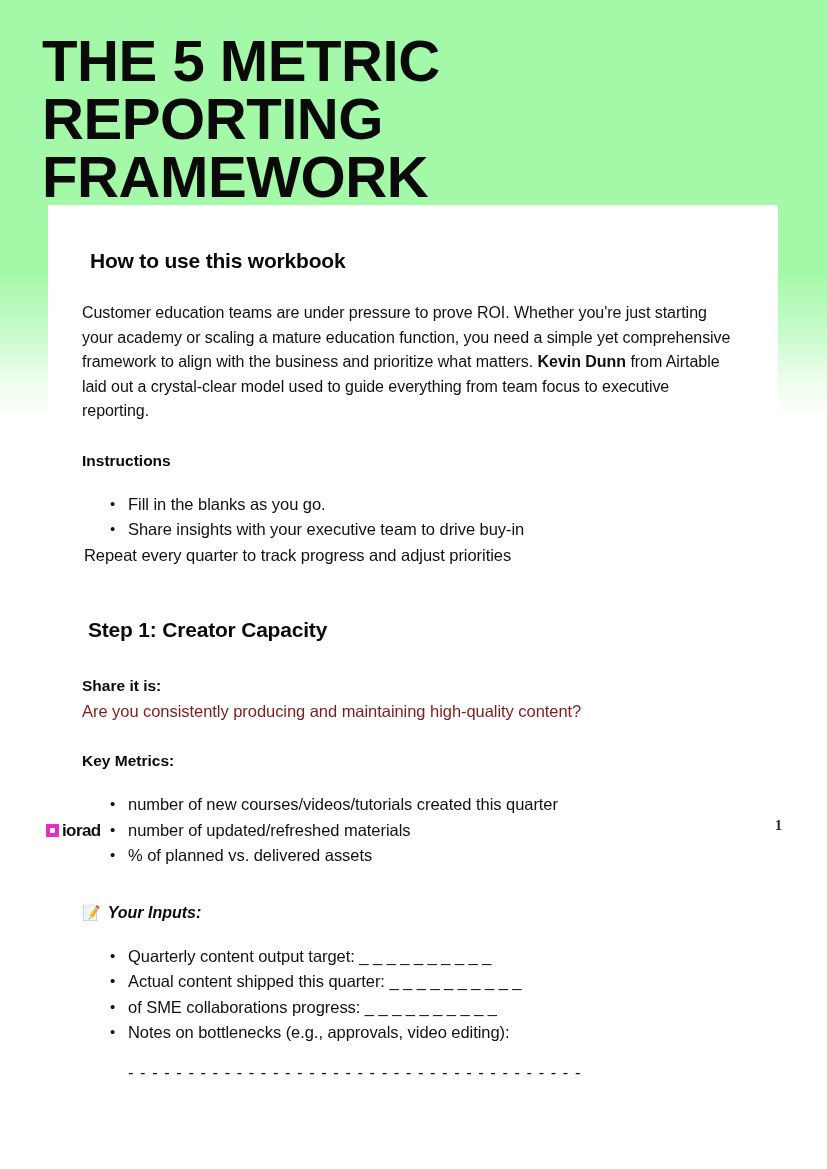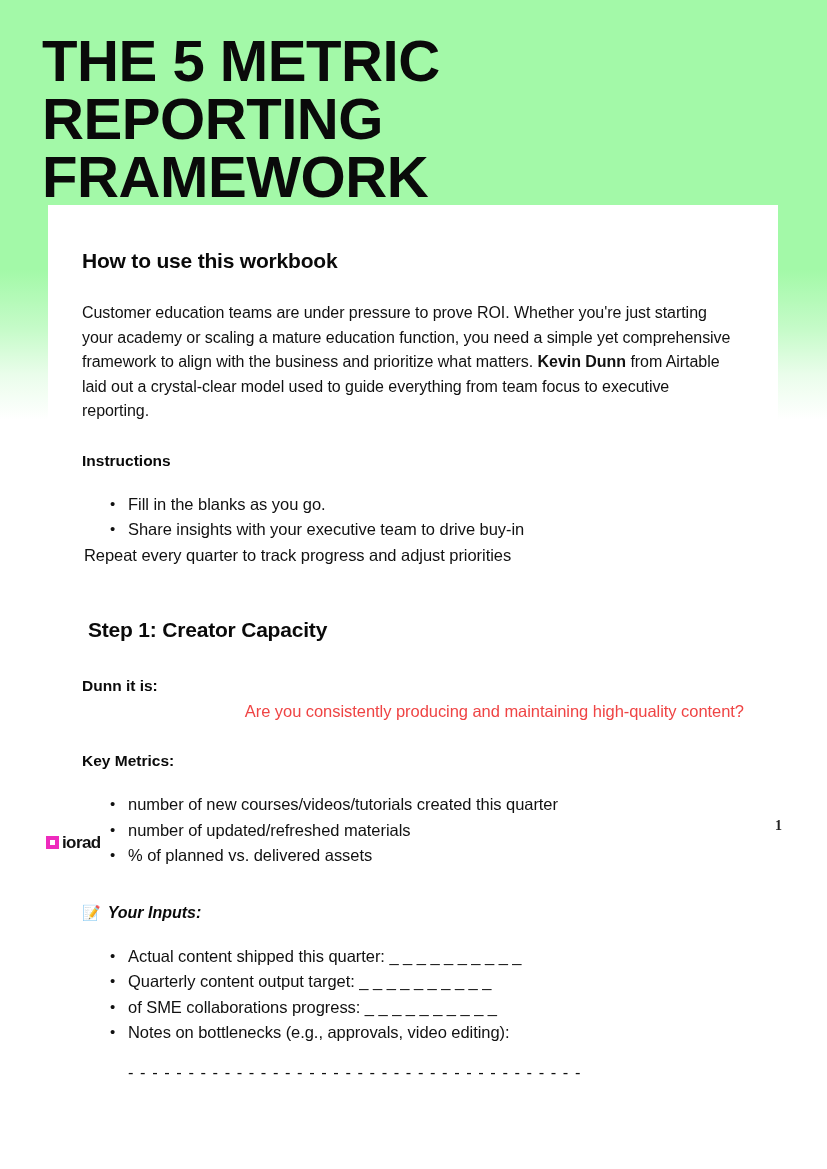--- a/index.html
+++ b/index.html
@@ -69,21 +69,21 @@
     width: 730px;
     min-height: 900px;
     background: #ffffff;
     padding: 30px 34px 40px 34px;
   }
 
   h2.card-heading {
     font-size: 21px;
     font-weight: 700;
     line-height: 28px;
-    margin: 12px 0 26px 0;
+    margin: 12px 0 26px 8px;
     color: #0a0a0a;
     letter-spacing: -0.2px;
   }
 
   p.body-text {
     font-size: 16px;
     line-height: 24.6px;
     margin: 0 8px 14px 0;
     color: #111111;
     letter-spacing: -0.05px;
@@ -142,23 +142,22 @@
     font-size: 15.5px;
     font-weight: 700;
     line-height: 23px;
     margin: 0;
     color: #0a0a0a;
   }
   .what-text {
     font-size: 16.5px;
     line-height: 25px;
     margin: 2px 0 0 0;
-    color: #ef4444;
+    color: #7f1d1d;
     letter-spacing: -0.05px;
-    text-align: right;
   }
 
   .inputs-label {
     font-size: 16px;
     font-weight: 700;
     font-style: italic;
     line-height: 23px;
     margin: 32px 0 0 0;
     color: #0a0a0a;
     display: flex;
@@ -187,21 +186,21 @@
   .footer {
     position: absolute;
     left: 0;
     bottom: 0;
     width: 827px;
     height: 70px;
   }
   .logo {
     position: absolute;
     left: 46px;
-    bottom: 10px;
+    bottom: 22px;
     display: flex;
     align-items: flex-start;
     gap: 3px;
   }
   .logo-mark {
     width: 13px;
     height: 13px;
     background: #ee2bbd;
     display: inline-block;
     position: relative;
@@ -254,40 +253,40 @@
 
     <ul class="bullets">
       <li>Fill in the blanks as you go.</li>
       <li>Share insights with your executive team to drive buy-in</li>
     </ul>
     <p class="trailing-line">Repeat every quarter to track progress and adjust priorities</p>
 
     <h2 class="step-heading">Step 1: Creator Capacity</h2>
 
     <div class="what-block">
-      <p class="what-label">Dunn it is:</p>
+      <p class="what-label">Share it is:</p>
       <p class="what-text">Are you consistently producing and maintaining high-quality content?</p>
     </div>
 
     <h3 class="sub-heading">Key Metrics:</h3>
 
     <ul class="bullets">
       <li>number of new courses/videos/tutorials created this quarter</li>
       <li>number of updated/refreshed materials</li>
       <li>% of planned vs. delivered assets</li>
     </ul>
 
     <p class="inputs-label">
       <span class="memo-icon">📝</span>
       <span>Your Inputs:</span>
     </p>
 
     <ul class="bullets">
+      <li>Quarterly content output target: _ _ _ _ _ _ _ _ _ _</li>
       <li>Actual content shipped this quarter: _ _ _ _ _ _ _ _ _ _</li>
-      <li>Quarterly content output target: _ _ _ _ _ _ _ _ _ _</li>
       <li>of SME collaborations progress: _ _ _ _ _ _ _ _ _ _</li>
       <li>Notes on bottlenecks (e.g., approvals, video editing):</li>
     </ul>
 
     <p class="dash-rule">- - - - - - - - - - - - - - - - - - - - - - - - - - - - - - - - - - - - - -</p>
 
   </main>
 
   <footer class="footer">
     <div class="logo">

